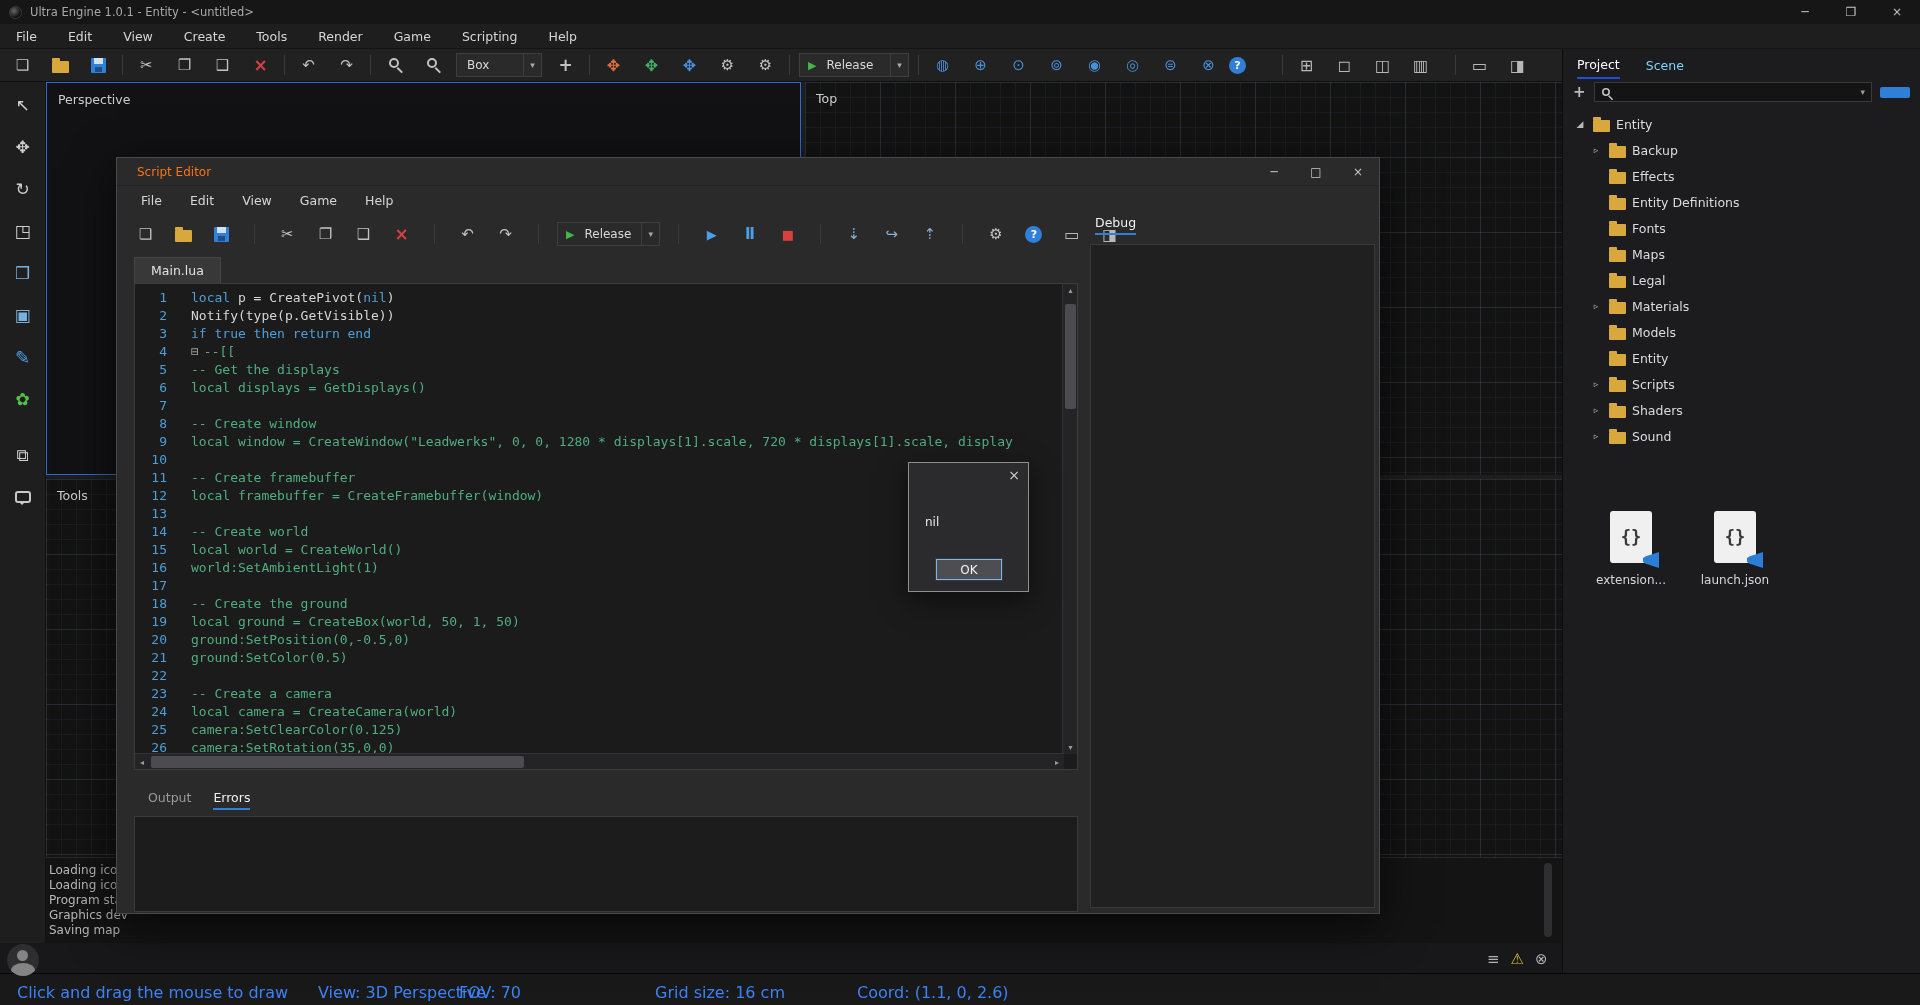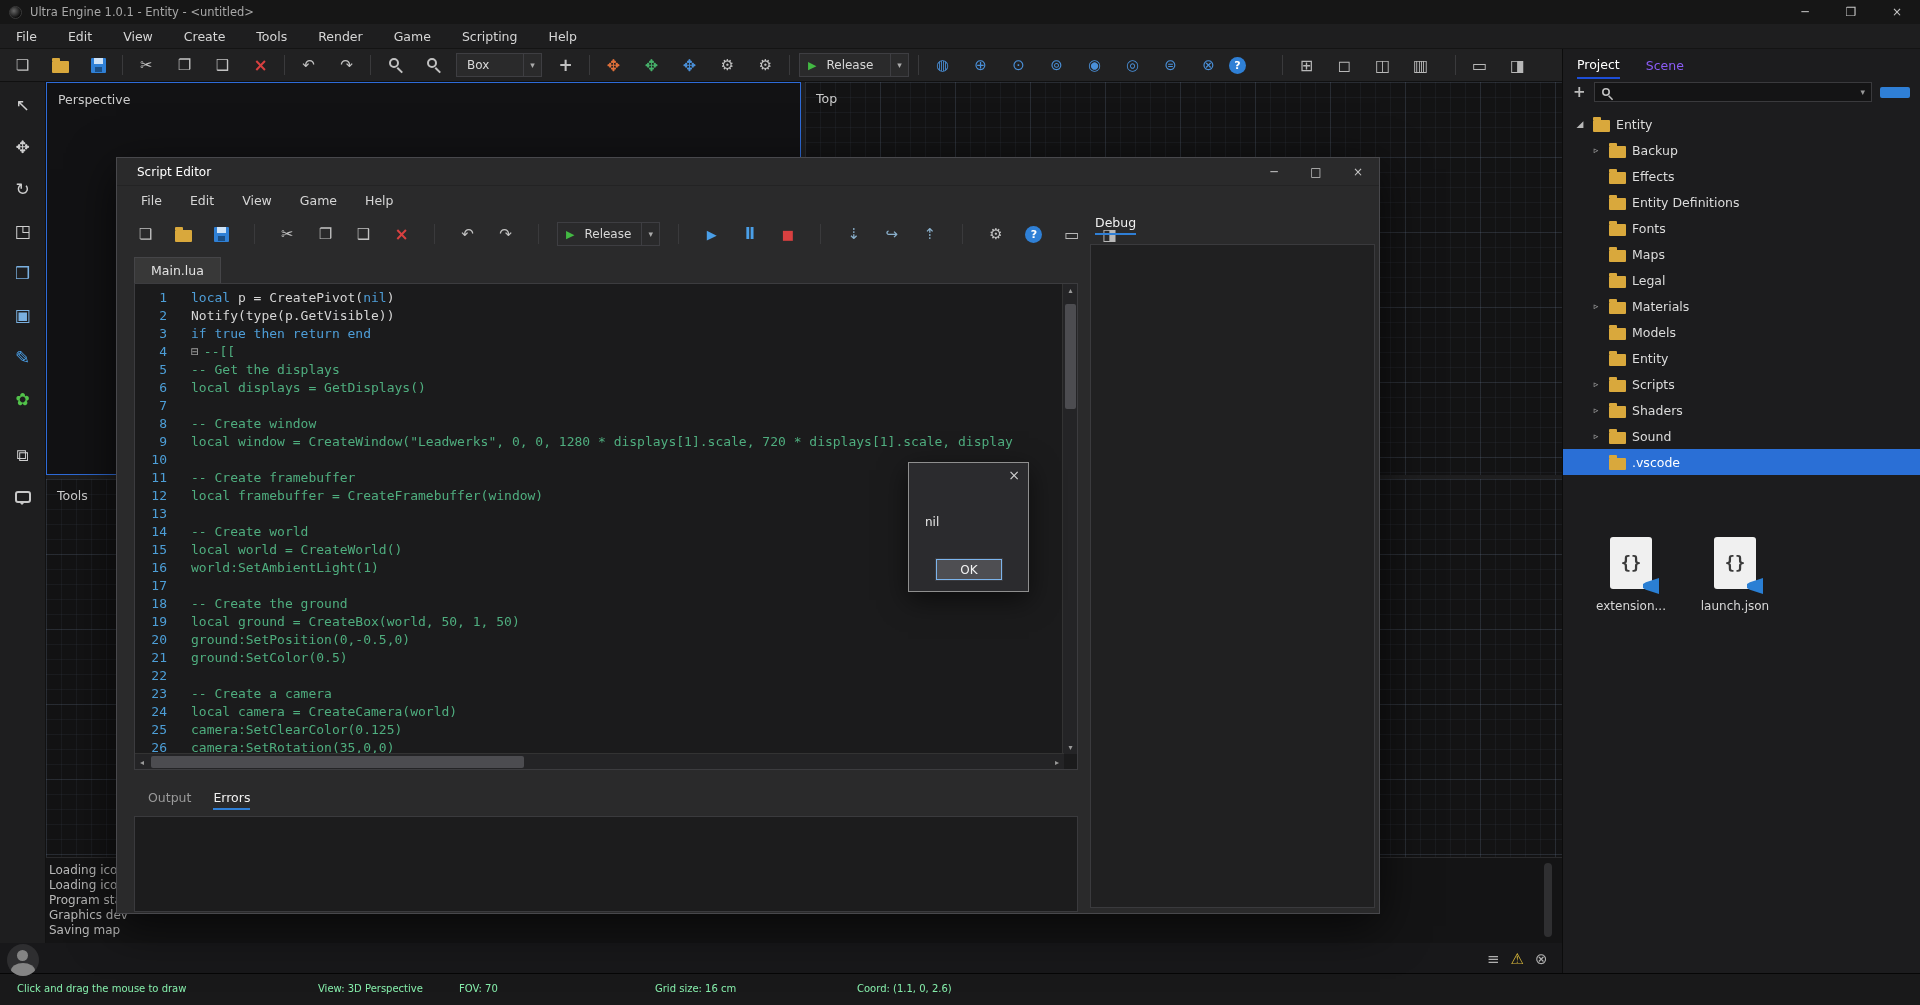--- a/index.html
+++ b/index.html
@@ -77,21 +77,21 @@
 .avatar{position:absolute;left:7px;top:944px;width:32px;height:32px;border-radius:50%;background:#2e2e30;overflow:hidden;z-index:5}
 .avatar::before{content:"";position:absolute;left:10px;top:6px;width:11px;height:11px;border-radius:50%;background:#848484}
 .avatar::after{content:"";position:absolute;left:4px;top:19px;width:24px;height:15px;border-radius:50% 50% 0 0;background:#848484}
 .br-icons{position:absolute;left:1487px;top:950px;display:flex;gap:11px;align-items:center}
 .br-icon{font-size:15px;color:#b0b0b0}
 .br-warning{color:#d9b83a;font-size:15px}
 
 
 .right-panel{position:absolute;left:1562px;top:49px;width:358px;height:924px;background:#1c1c1e;border-left:1px solid #0c0c0c}
 .rp-tabs{display:flex;align-items:center;height:30px;padding-left:14px}
-.rp-tab{font-size:12.5px;color:#8b5cf6;padding:7px 0 5px;margin-right:26px}
+.rp-tab{font-size:12.5px;color:#7dd3fc;padding:7px 0 5px;margin-right:26px}
 .rp-tab.active{color:#fff;border-bottom:2px solid #1d4ed8}
 .rp-search-row{display:flex;align-items:center;height:26px;padding:0 10px;gap:8px}
 .rp-add{color:#bbb;font-size:15px;font-weight:bold}
 .rp-search{flex:1;height:20px;background:#141415;border:1px solid #3a3a3d;display:flex;align-items:center;padding:0 6px;gap:6px}
 .rp-search .i-mag{transform:scale(.8);margin:0}
 .rp-dd{margin-left:auto;color:#999;font-size:9px}
 .rp-slider{width:30px;height:11px;background:#2f7fd6;border-radius:2px;flex:none}
 .project-tree{margin-top:6px}
 .tree-row{display:flex;align-items:center;height:26px;gap:6px;color:#dcdcdc;font-size:12.5px}
 .tree-row.root{padding-left:10px}
@@ -100,27 +100,27 @@
 .tree-arrow{width:14px;text-align:center;color:#b8b8b8;font-size:9px;flex:none}
 .tree-label{white-space:nowrap}
 .project-files{display:flex;gap:28px;margin:62px 0 0 30px}
 .file-item{width:76px;display:flex;flex-direction:column;align-items:center;gap:10px}
 .file-icon{position:relative;width:42px;height:52px;background:#f0f0f0;border-radius:3px;display:flex;align-items:center;justify-content:center;color:#3a3a3a;font:600 17px "DejaVu Sans Mono",monospace}
 .vscode-badge{position:absolute;right:-7px;bottom:-5px;width:16px;height:16px;background:#2a7fd4;clip-path:polygon(0 38%,18% 26%,100% 0,100% 100%,18% 74%,0 62%)}
 .file-label{color:#d8d8d8;font-size:12px;white-space:nowrap}
 
 
 .statusbar{position:absolute;left:0;top:973px;width:1920px;height:32px;background:#19191a;border-top:1px solid #060606}
-.status-item{position:absolute;top:9px;color:#86efac;font-size:10px;white-space:nowrap}
+.status-item{position:absolute;top:9px;color:#3b82f6;font-size:16px;white-space:nowrap}
 .st-hint{left:17px}.st-view{left:318px}.st-fov{left:459px}.st-grid{left:655px}.st-coord{left:857px}
 
 
 .se-window{position:absolute;left:116px;top:157px;width:1264px;height:757px;background:#2a2a2b;border:1px solid #48484c;box-shadow:0 12px 44px rgba(0,0,0,.65);z-index:50}
 .se-titlebar{height:28px;display:flex;align-items:center;border-bottom:1px solid #232324}
-.se-title{padding-left:20px;color:#ffffff;font-size:12px}
+.se-title{padding-left:20px;color:#f97316;font-size:12px}
 .se-controls{margin-left:auto;display:flex;height:100%}
 .se-winbtn{width:42px;display:flex;align-items:center;justify-content:center;color:#c6c6c6;font-size:12px}
 .se-menubar{height:28px;display:flex;align-items:center;padding-left:24px;gap:28px}
 .se-toolbar{height:40px;width:962px;display:flex;align-items:center;padding-left:14px;gap:9px}
 .se-tabrow{height:29px;display:flex;align-items:flex-end;padding-left:17px}
 .se-tab{height:26px;padding:0 16px;background:#383838;color:#e2e2e2;font-size:12.5px;display:flex;align-items:center;border:1px solid #454548;border-bottom:none}
 .code-box{position:relative;margin-left:17px;width:944px;height:487px;background:#1b1b1c;border:1px solid #3c3c3f;display:flex;overflow:hidden}
 .gutter{width:46px;padding:5px 14px 0 0;text-align:right;color:#4d9fd8;font:13px/18px "DejaVu Sans Mono",monospace;flex:none}
 .code-lines{flex:1;padding:5px 0 0 10px;margin-right:32px;font:13px/18px "DejaVu Sans Mono",monospace;white-space:pre;overflow:hidden}
 .code-row{min-height:18px}
@@ -366,25 +366,20 @@
         </div>
         <div class="tree-row child">
           <span class="tree-arrow">▹</span>
           <span class="i-folder"></span>
           <span class="tree-label">Shaders</span>
         </div>
         <div class="tree-row child">
           <span class="tree-arrow">▹</span>
           <span class="i-folder"></span>
           <span class="tree-label">Sound</span>
-        </div>
-        <div class="tree-row child selected">
-          <span class="tree-arrow"></span>
-          <span class="i-folder"></span>
-          <span class="tree-label">.vscode</span>
         </div>
       </div>
     <div class="project-files">
         <div class="file-item">
           <div class="file-icon">
             <span>{}</span>
             <span class="vscode-badge"></span>
           </div>
           <div class="file-label">extension...</div>
         </div>

